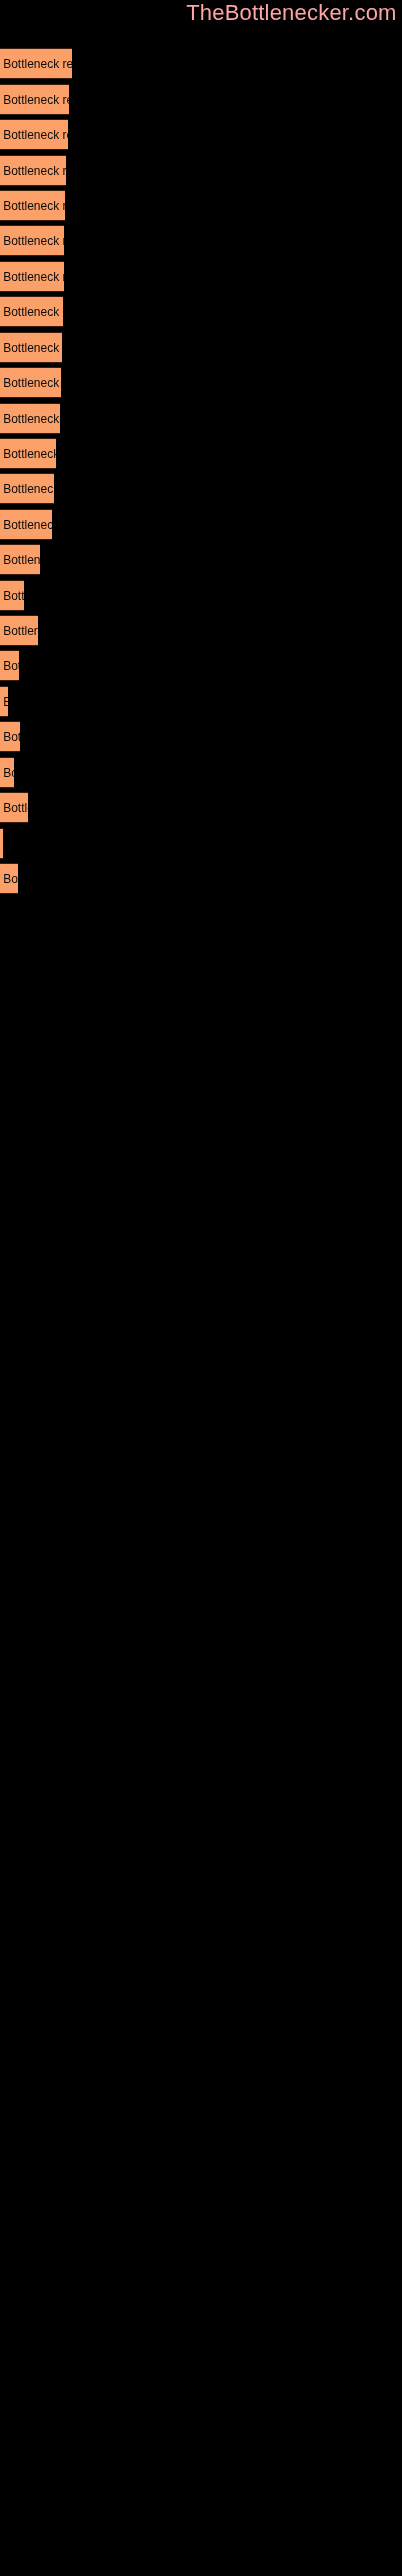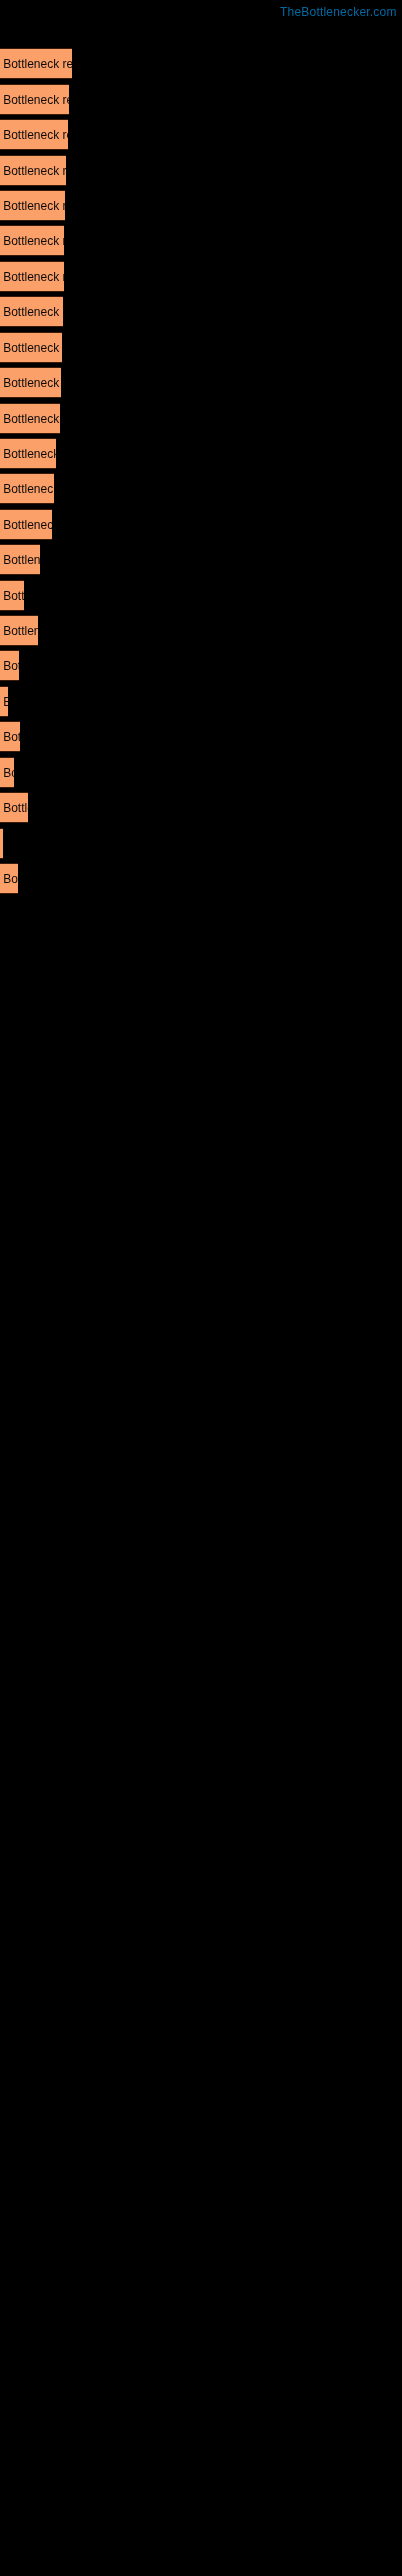--- a/index.html
+++ b/index.html
@@ -20,23 +20,23 @@
     position: relative;
     width: 403px;
     height: 2576px;
     background: #000000;
   }
   #site-title {
     position: absolute;
     right: 6.4px;
     top: 1.6px;
     font-family: "Liberation Sans", sans-serif;
-    font-size: 12px;
+    font-size: 22px;
     line-height: 21px;
-    color: #0369a1;
+    color: #fca5a5;
     letter-spacing: 0.2px;
     white-space: nowrap;
     user-select: none;
   }
   #bars {
     position: absolute;
     left: 0;
     top: 0;
     width: 403px;
     height: 2576px;

